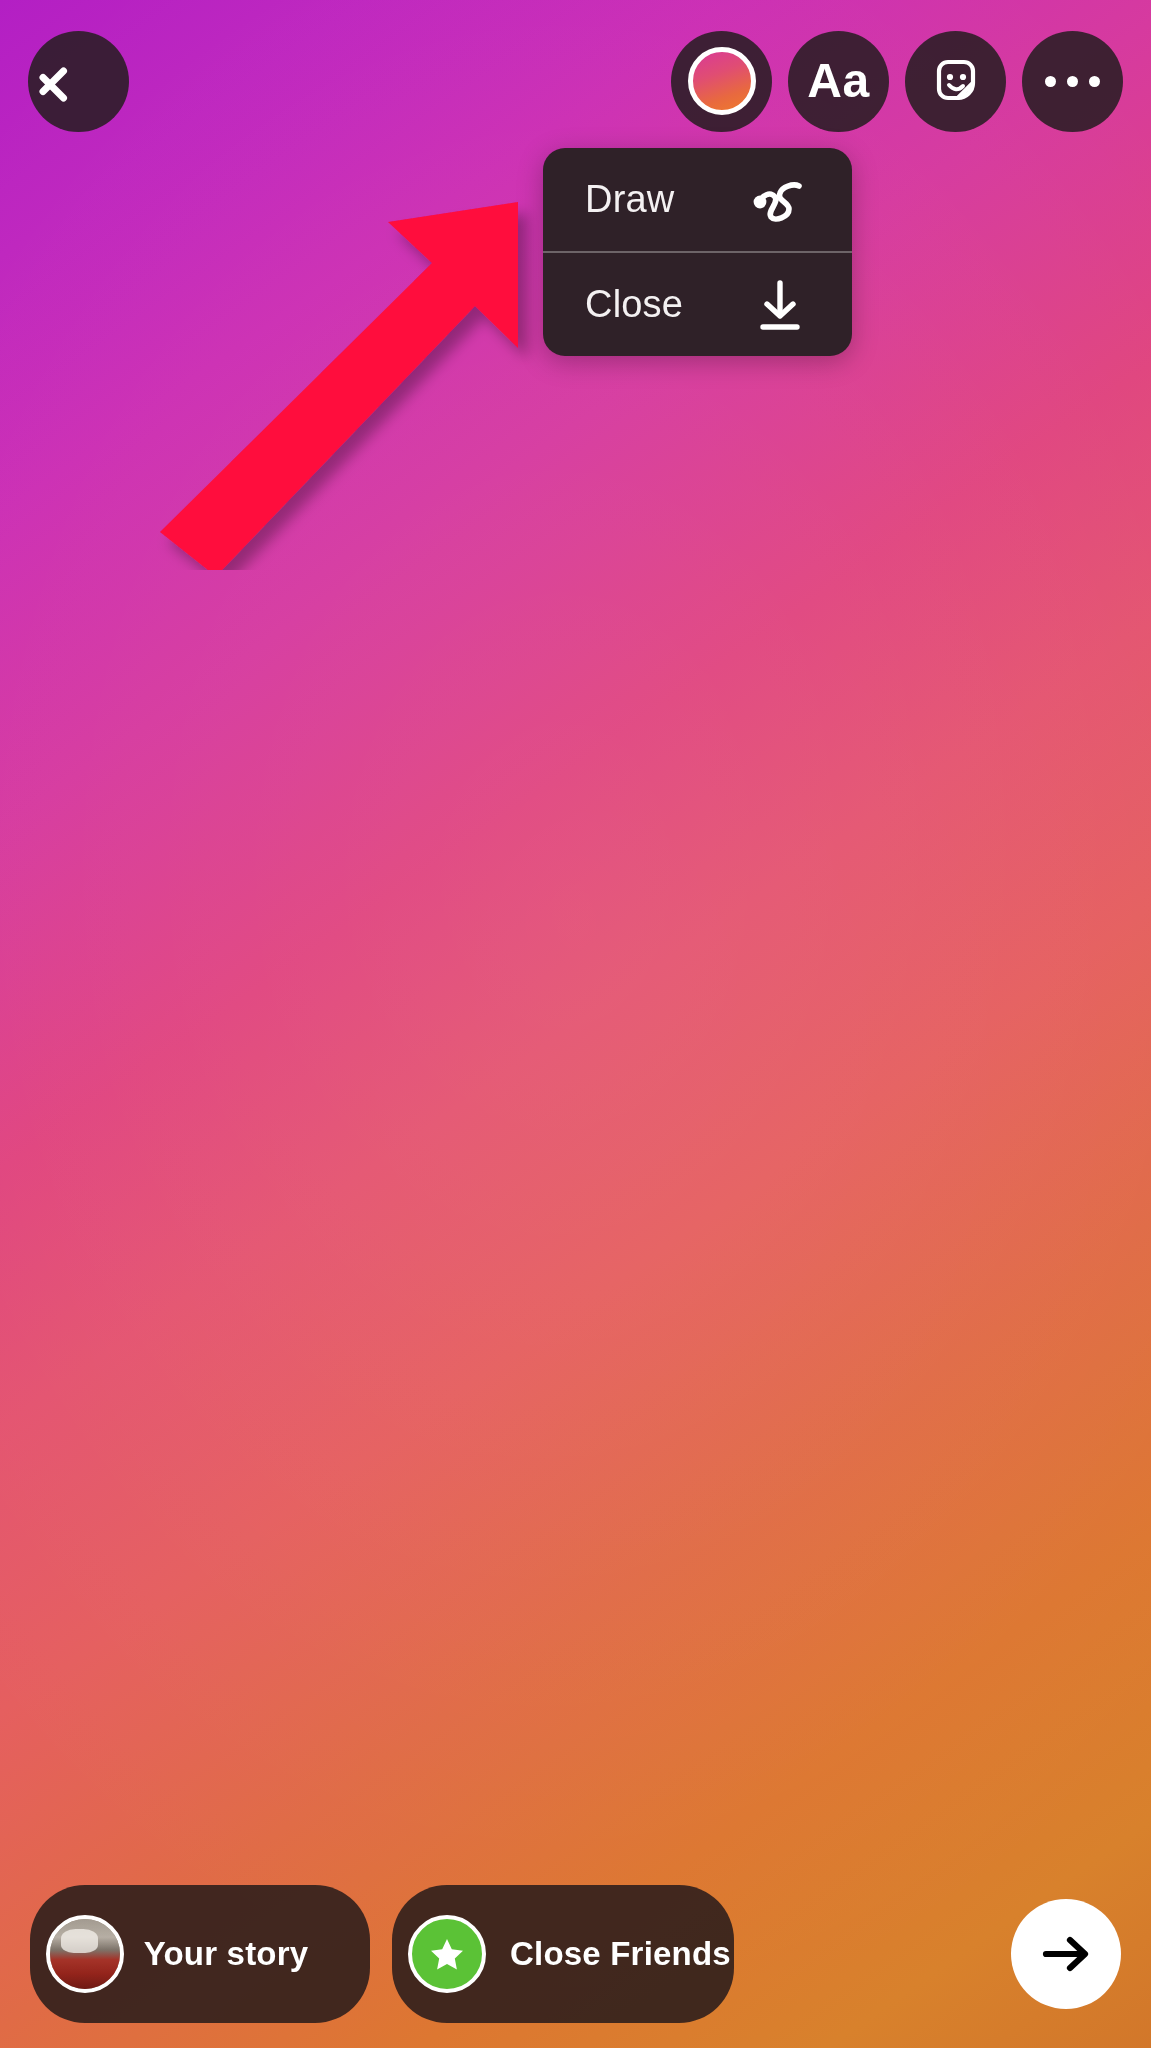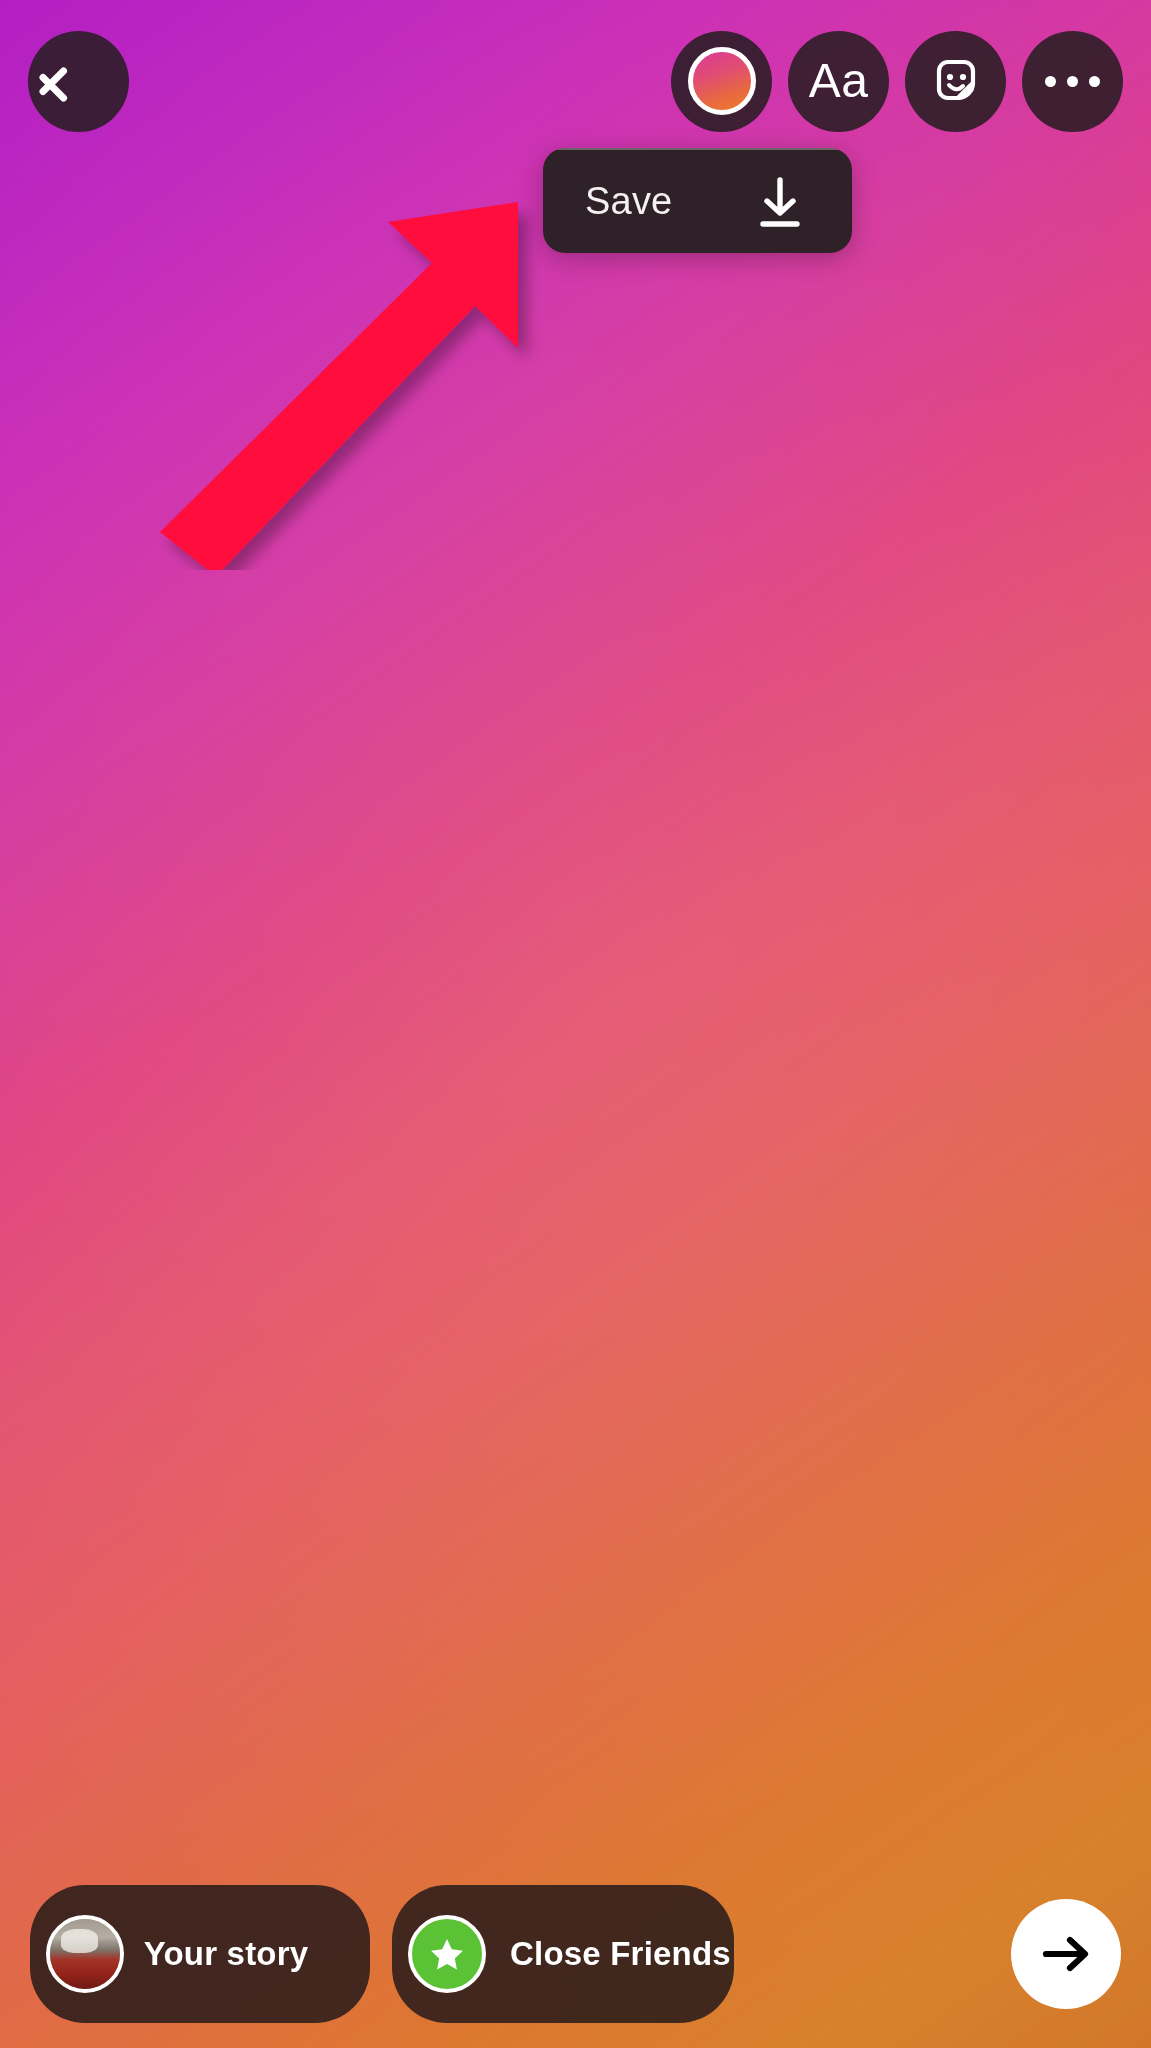--- a/index.html
+++ b/index.html
@@ -90,21 +90,21 @@
     border-radius:50%;
     border:5px solid #ffffff;
     background:linear-gradient(160deg,#d93a97 0%, #e04d73 38%, #e8693f 72%, #ef7b2c 100%);
     box-sizing:border-box;
   }
 
   
   .aa-glyph {
     color:#fff;
     font-size:48px;
-    font-weight:400;
+    font-weight:700;
     letter-spacing:0.5px;
     line-height:1;
     font-family:"Liberation Sans", sans-serif;
   }
 
   
   .ellipsis { display:flex; gap:11px; align-items:center; }
   .ellipsis i {
     width:11px; height:11px; border-radius:50%;
     background:#fff; display:block;
@@ -272,25 +272,34 @@
             <i></i>
             <i></i>
         </span>
       </button>
 
     </div>
   </div>
 
   <div id="options-menu">
 
+    <div class="menu-row">
+      <span class="menu-row-label">Draw</span>
+      <span class="menu-icon">
+        <svg width="62" height="62" viewBox="0 0 62 62">
+          <path d="M12 34 C12 26, 22 22, 26 28 C30 34, 18 42, 22 48 C26 53, 40 48, 40 40 C40 33, 28 32, 31 24 C33 18, 44 14, 50 17" fill="none" stroke="#ffffff" stroke-width="5.6" stroke-linecap="round" stroke-linejoin="round"></path>
+          <circle cx="11" cy="33" r="6.4" fill="#ffffff"></circle>
+        </svg>
+      </span>
+    </div>
 
     <div class="menu-divider"></div>
 
     <div class="menu-row">
-      <span class="menu-row-label">Save</span>
+      <span class="menu-row-label">Close</span>
       <span class="menu-icon">
         <svg width="62" height="62" viewBox="0 0 62 62">
           <line x1="31" y1="9" x2="31" y2="40" stroke="#fff" stroke-width="5.4" stroke-linecap="round"></line>
           <polyline points="18,30 31,42 44,30" fill="none" stroke="#fff" stroke-width="5.4" stroke-linecap="round" stroke-linejoin="round"></polyline>
           <line x1="14" y1="53" x2="48" y2="53" stroke="#fff" stroke-width="5.4" stroke-linecap="round"></line>
         </svg>
       </span>
     </div>
 
   </div>

